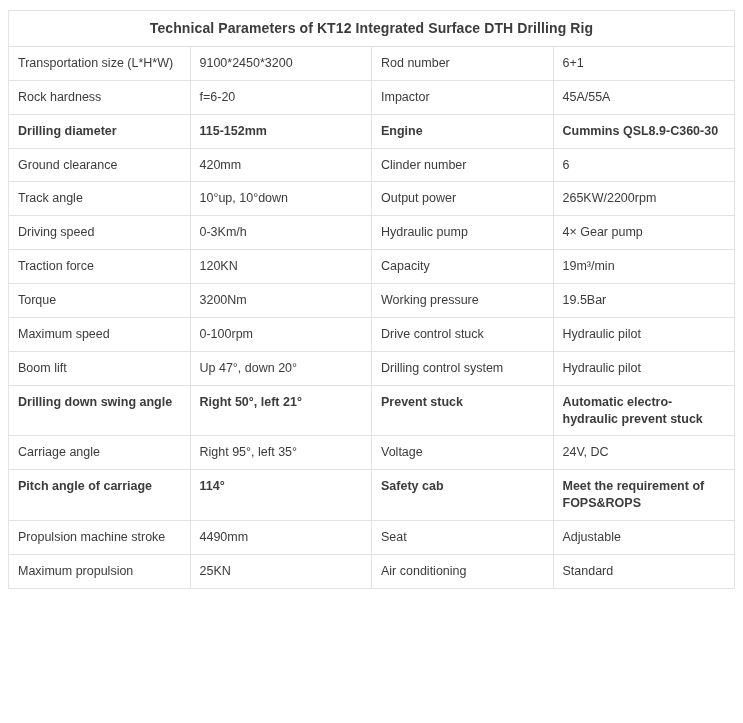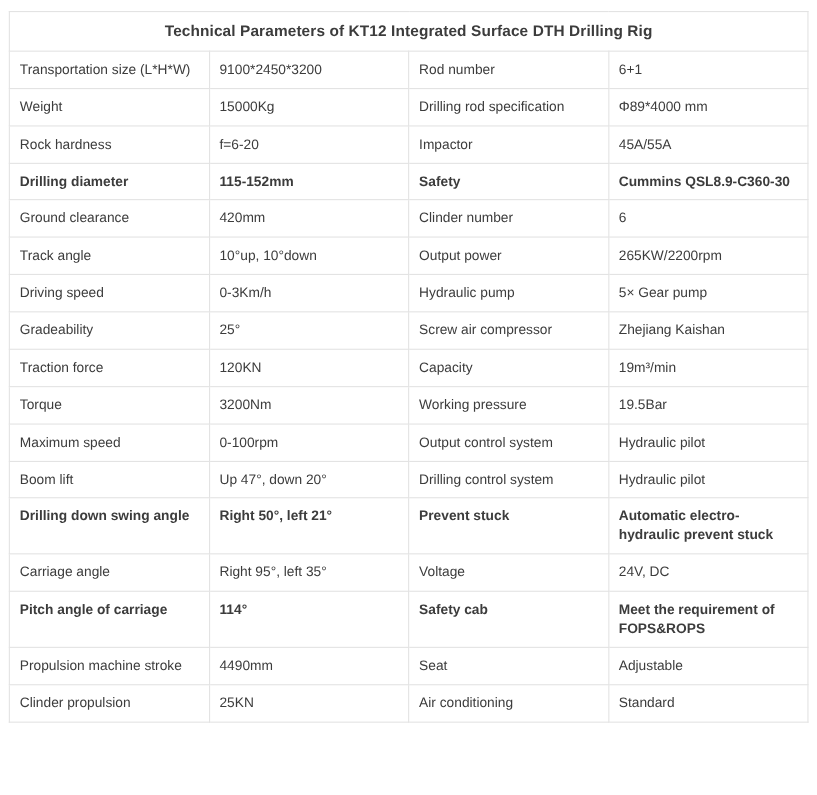--- a/index.html
+++ b/index.html
@@ -62,38 +62,32 @@
         <td class="title-cell" colspan="4">Technical Parameters of KT12 Integrated Surface DTH Drilling Rig</td>
       </tr>
 
       <tr>
         <td class="label-cell">Transportation size (L*H*W)</td>
         <td class="value-cell">9100*2450*3200</td>
         <td class="label2-cell">Rod number</td>
         <td class="value2-cell">6+1</td>
       </tr>
 
-      <tr>
-        <td class="label-cell">Weight</td>
-        <td class="value-cell">15000Kg</td>
-        <td class="label2-cell">Drilling rod specification</td>
-        <td class="value2-cell">Φ89*4000 mm</td>
-      </tr>
 
       <tr>
         <td class="label-cell">Rock hardness</td>
         <td class="value-cell">f=6-20</td>
         <td class="label2-cell">Impactor</td>
         <td class="value2-cell">45A/55A</td>
       </tr>
 
       <tr class="tall-row">
         <td class="label-cell">Drilling diameter</td>
         <td class="value-cell">115-152mm</td>
-        <td class="label2-cell">Safety</td>
+        <td class="label2-cell">Engine</td>
         <td class="value2-cell">Cummins QSL8.9-C360-30</td>
       </tr>
 
       <tr>
         <td class="label-cell">Ground clearance</td>
         <td class="value-cell">420mm</td>
         <td class="label2-cell">Clinder number</td>
         <td class="value2-cell">6</td>
       </tr>
 
@@ -101,48 +95,42 @@
         <td class="label-cell">Track angle</td>
         <td class="value-cell">10°up, 10°down</td>
         <td class="label2-cell">Output power</td>
         <td class="value2-cell">265KW/2200rpm</td>
       </tr>
 
       <tr>
         <td class="label-cell">Driving speed</td>
         <td class="value-cell">0-3Km/h</td>
         <td class="label2-cell">Hydraulic pump</td>
-        <td class="value2-cell">5× Gear pump</td>
+        <td class="value2-cell">4× Gear pump</td>
       </tr>
 
-      <tr>
-        <td class="label-cell">Gradeability</td>
-        <td class="value-cell">25°</td>
-        <td class="label2-cell">Screw air compressor</td>
-        <td class="value2-cell">Zhejiang Kaishan</td>
-      </tr>
 
       <tr>
         <td class="label-cell">Traction force</td>
         <td class="value-cell">120KN</td>
         <td class="label2-cell">Capacity</td>
         <td class="value2-cell">19m³/min</td>
       </tr>
 
       <tr>
         <td class="label-cell">Torque</td>
         <td class="value-cell">3200Nm</td>
         <td class="label2-cell">Working pressure</td>
         <td class="value2-cell">19.5Bar</td>
       </tr>
 
       <tr>
         <td class="label-cell">Maximum speed</td>
         <td class="value-cell">0-100rpm</td>
-        <td class="label2-cell">Output control system</td>
+        <td class="label2-cell">Drive control stuck</td>
         <td class="value2-cell">Hydraulic pilot</td>
       </tr>
 
       <tr>
         <td class="label-cell">Boom lift</td>
         <td class="value-cell">Up 47°, down 20°</td>
         <td class="label2-cell">Drilling control system</td>
         <td class="value2-cell">Hydraulic pilot</td>
       </tr>
 
@@ -169,21 +157,21 @@
 
 
       <tr>
         <td class="label-cell">Propulsion machine stroke</td>
         <td class="value-cell">4490mm</td>
         <td class="label2-cell">Seat</td>
         <td class="value2-cell">Adjustable</td>
       </tr>
 
       <tr>
-        <td class="label-cell">Clinder propulsion</td>
+        <td class="label-cell">Maximum propulsion</td>
         <td class="value-cell">25KN</td>
         <td class="label2-cell">Air conditioning</td>
         <td class="value2-cell">Standard</td>
       </tr>
 
 
     </tbody>
   </table>
 </div>
 

